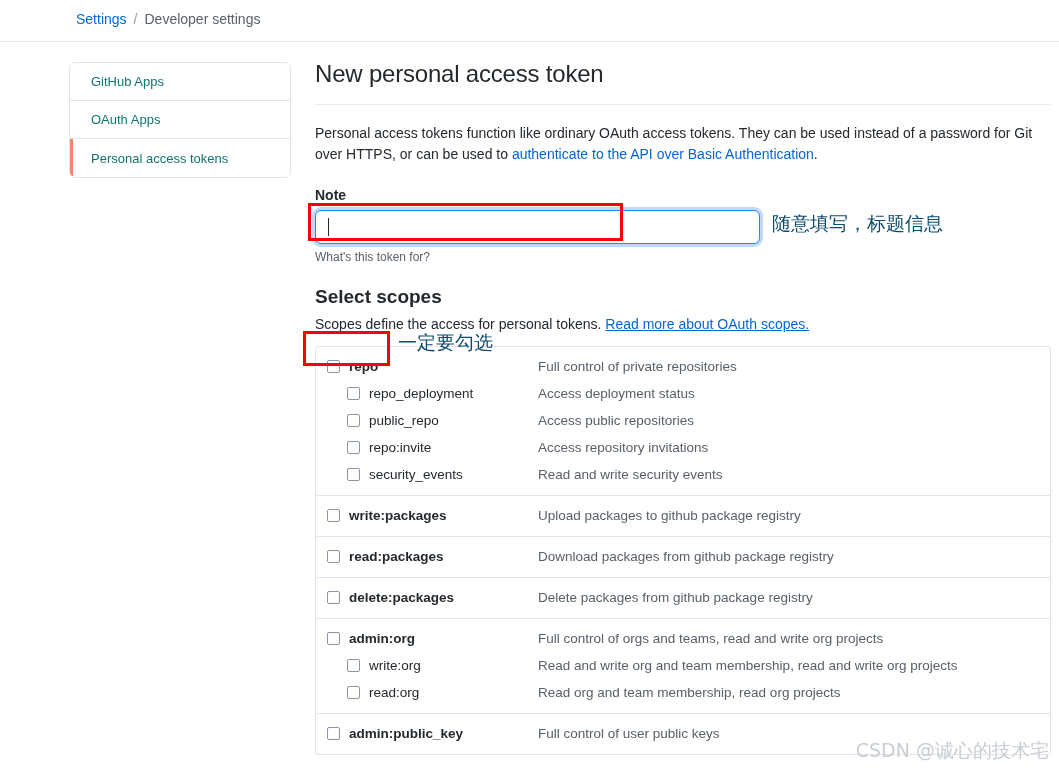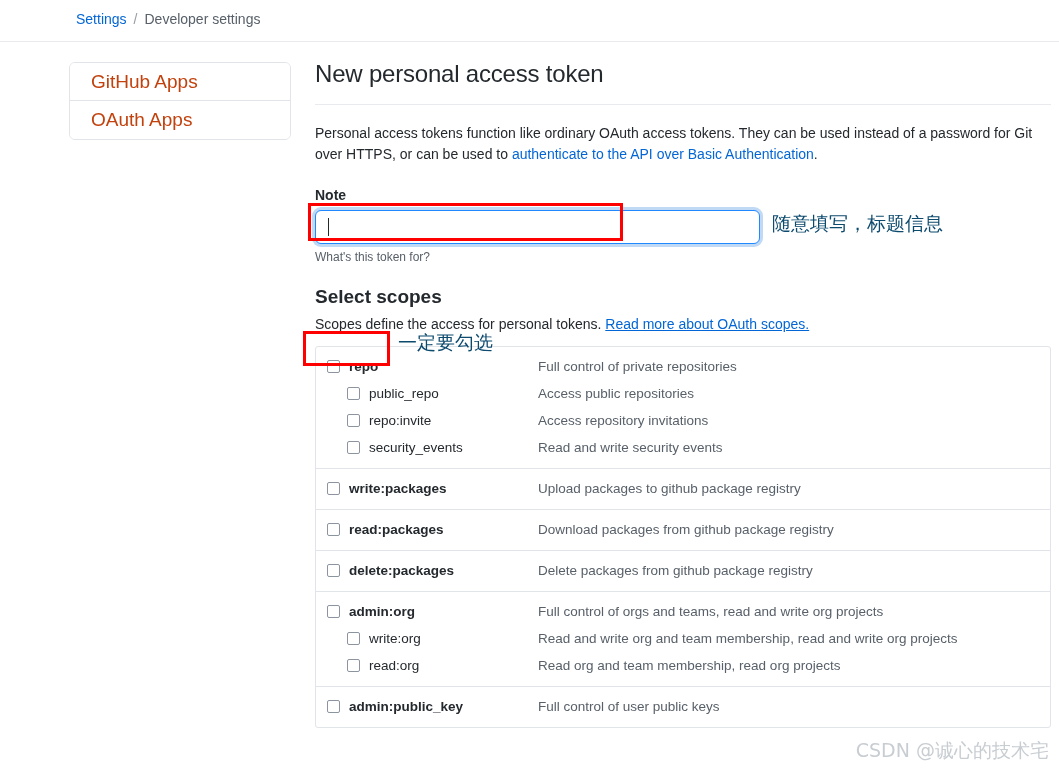--- a/index.html
+++ b/index.html
@@ -36,22 +36,22 @@
     border: 1px solid #e1e4e8;
     border-radius: 6px;
     background: #fff;
     overflow: hidden;
   }
   .nav-item {
     position: relative;
     height: 38px;
     display: flex; align-items: center;
     padding-left: 21px;
-    font-size: 19px;
-    color: #c2410c;
+    font-size: 13px;
+    color: #0f766e;
     border-bottom: 1px solid #e1e4e8;
     background: #fff;
     cursor: pointer;
   }
   .nav-item:last-child { border-bottom: none; }
   .nav-item.selected::before {
     content: "";
     position: absolute; left: 0; top: 0;
     width: 3px; height: 100%;
     background: #f9826c;
@@ -187,20 +187,23 @@
   </div>
   <div class="header-rule"></div>
 
   <nav class="sidenav">
     <div class="nav-item">
       <span>GitHub Apps</span>
     </div>
     <div class="nav-item">
       <span>OAuth Apps</span>
     </div>
+    <div class="nav-item selected">
+      <span>Personal access tokens</span>
+    </div>
   </nav>
 
   <div class="main">
 
     <h1 class="title">New personal access token</h1>
     <div class="title-rule"></div>
 
     <p class="intro">
       <span>Personal access tokens function like ordinary OAuth access tokens. They can be used instead of a password for Git over HTTPS, or can be used to </span><a href="#">authenticate to the API over Basic Authentication</a><span>.</span>
     </p>
@@ -219,20 +222,25 @@
 
     <div class="scopes" id="scopes-panel">
         <div class="scope-group">
           <div class="scope-row parent">
             <span class="cb"></span>
             <span class="scope-name">repo</span>
             <span class="scope-desc">Full control of private repositories</span>
           </div>
           <div class="scope-row child">
             <span class="cb"></span>
+            <span class="scope-name">repo_deployment</span>
+            <span class="scope-desc">Access deployment status</span>
+          </div>
+          <div class="scope-row child">
+            <span class="cb"></span>
             <span class="scope-name">public_repo</span>
             <span class="scope-desc">Access public repositories</span>
           </div>
           <div class="scope-row child">
             <span class="cb"></span>
             <span class="scope-name">repo:invite</span>
             <span class="scope-desc">Access repository invitations</span>
           </div>
           <div class="scope-row child">
             <span class="cb"></span>

